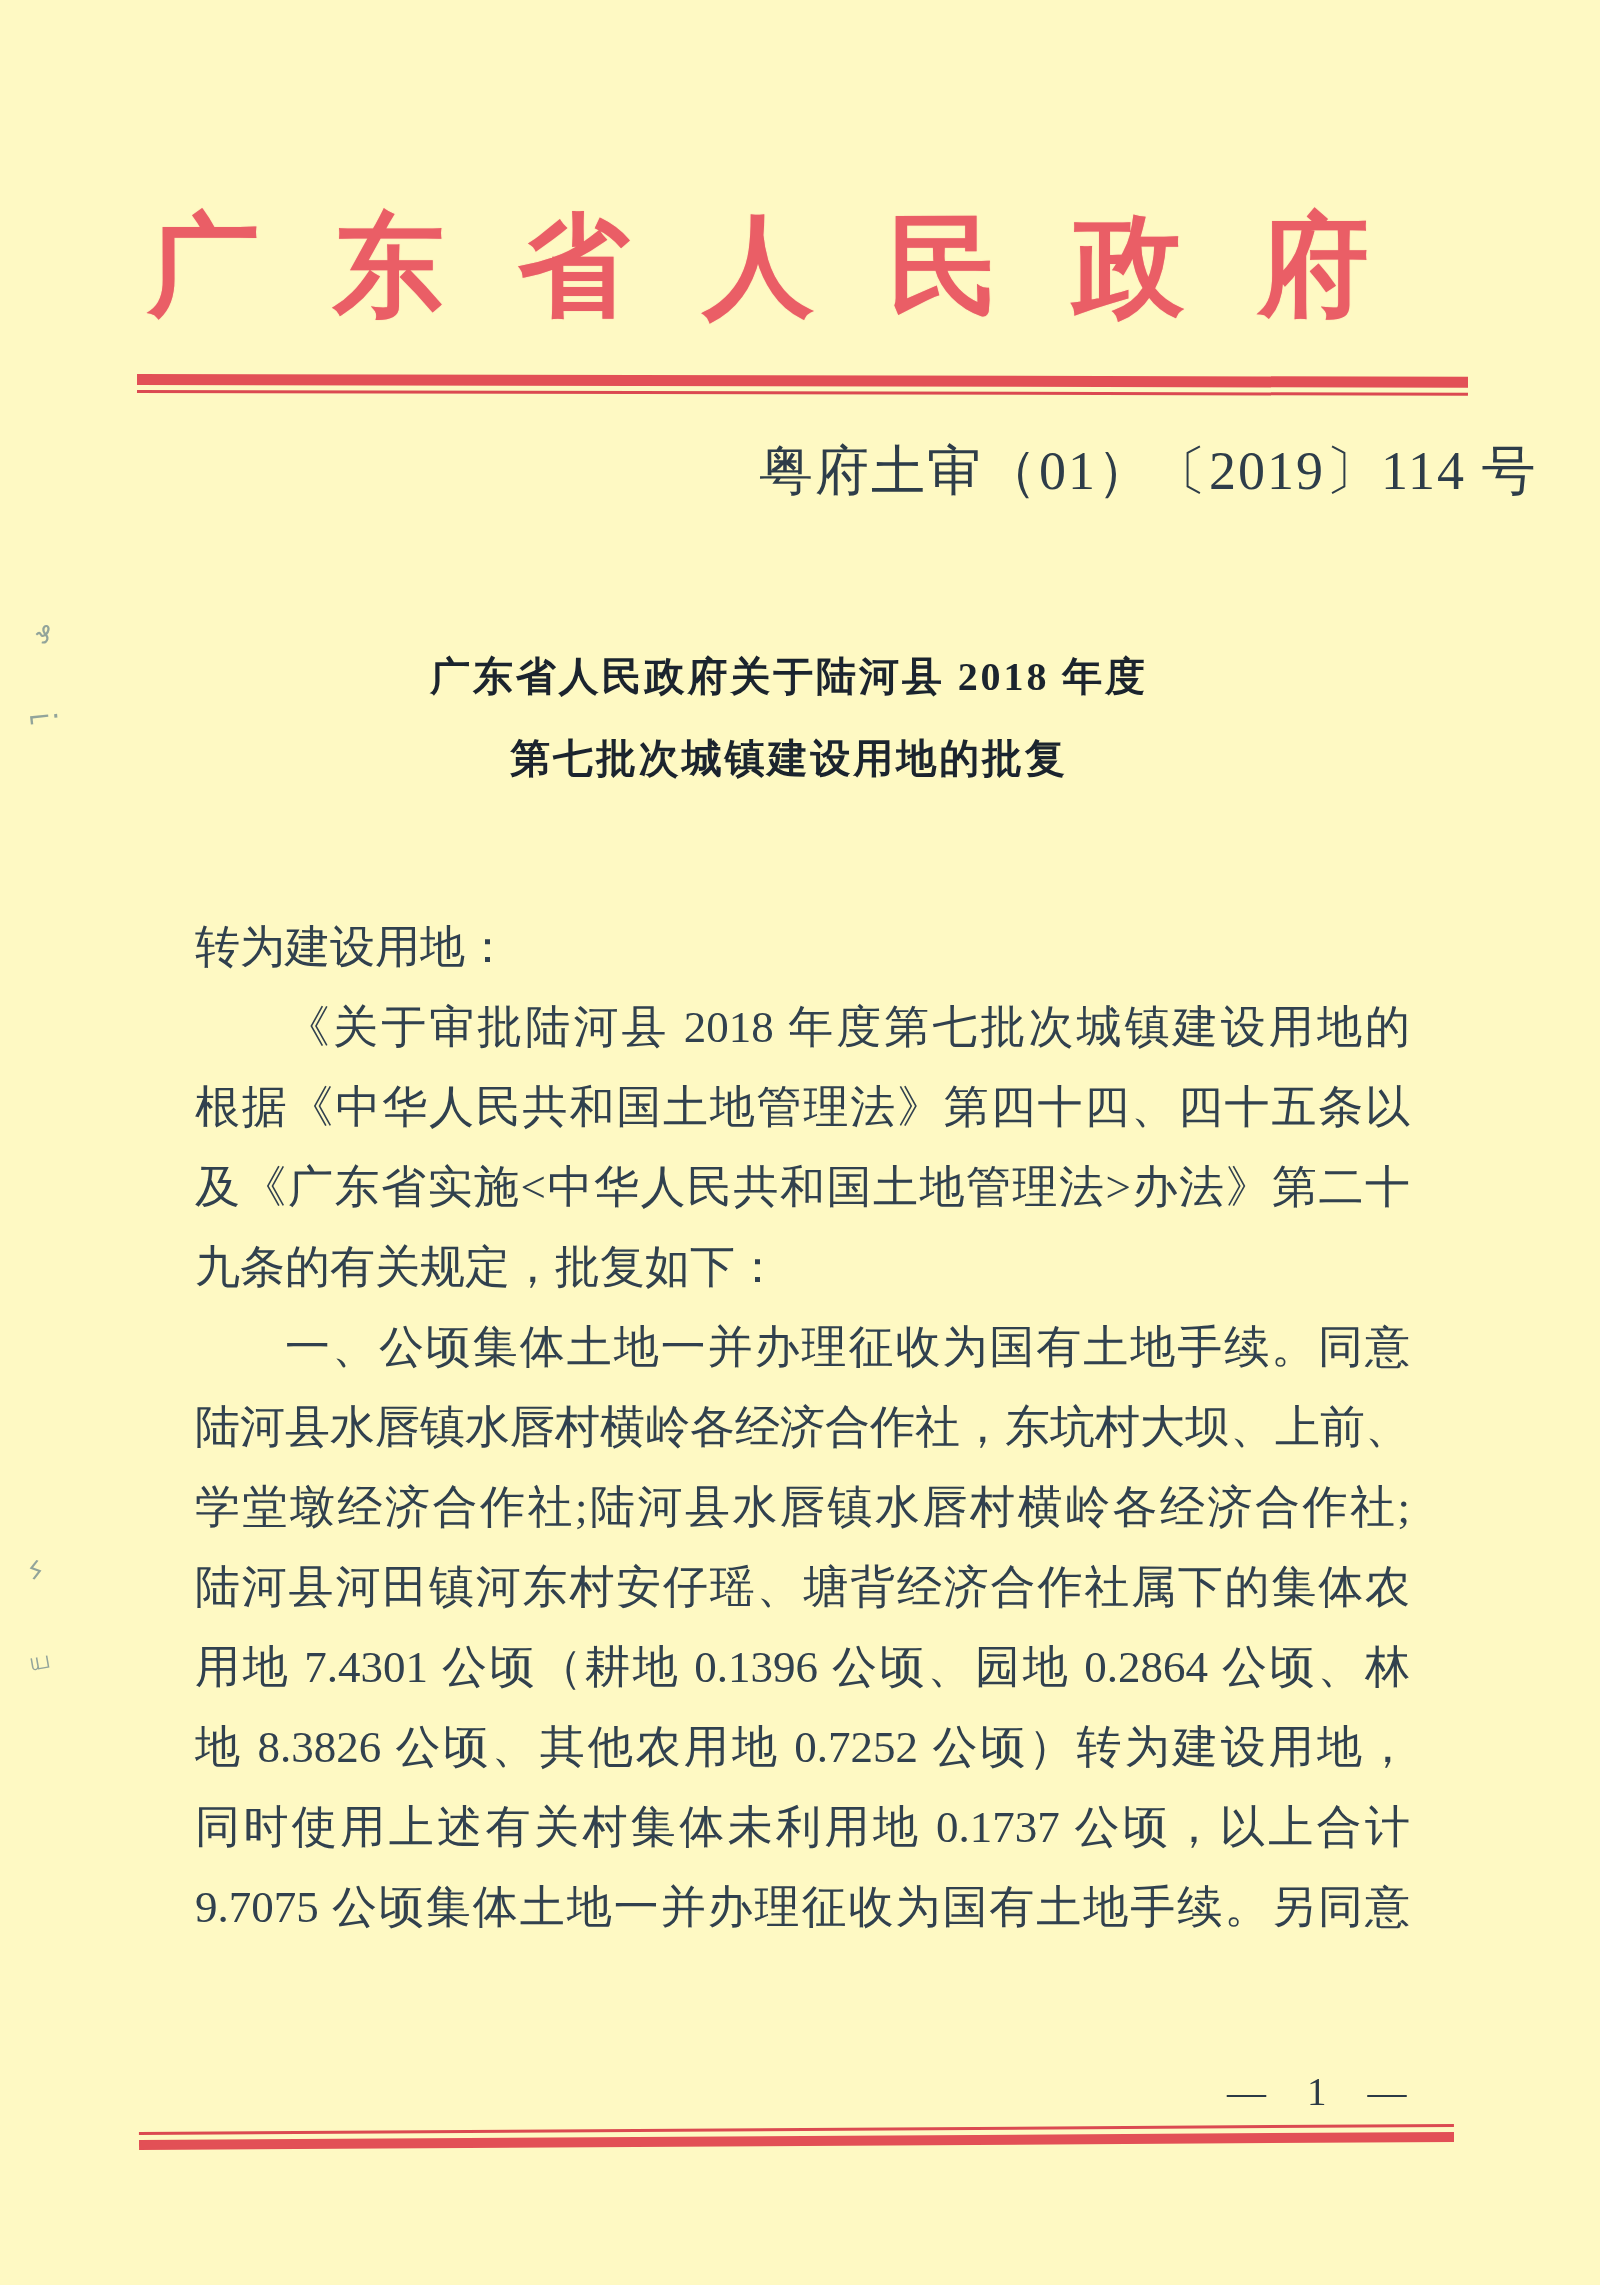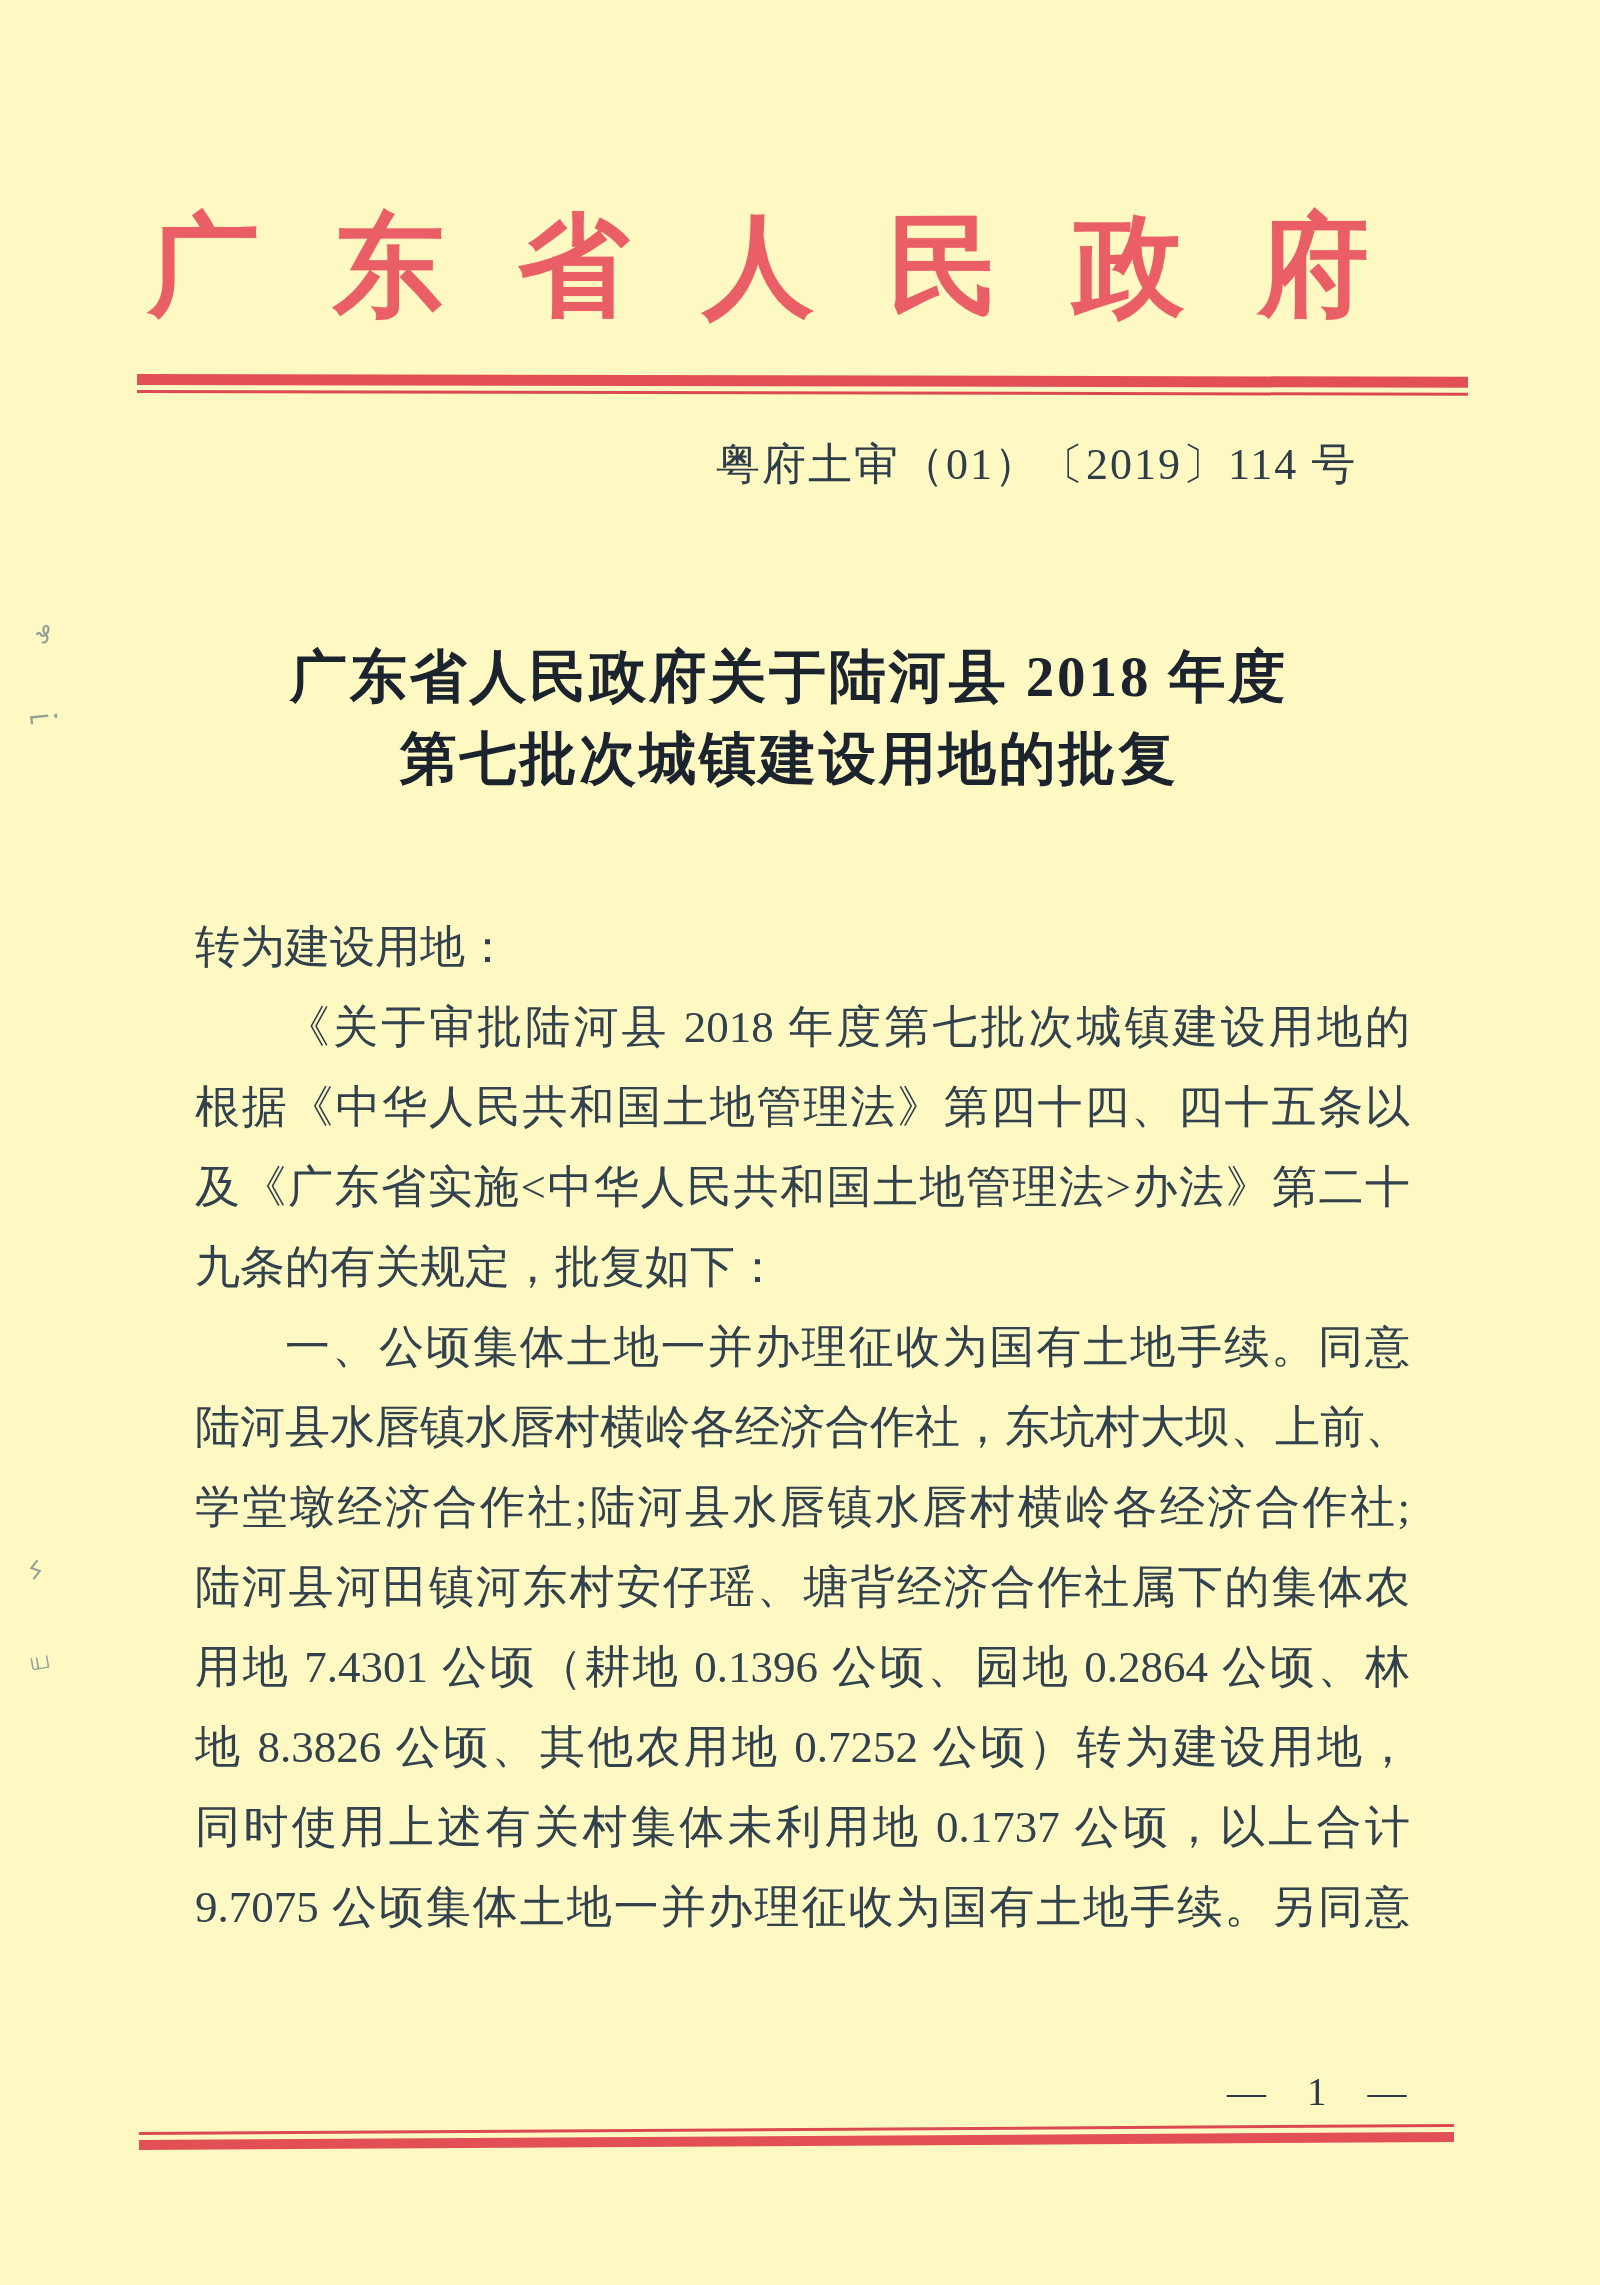--- a/index.html
+++ b/index.html
@@ -41,37 +41,37 @@
     transform: rotate(0.12deg);
     transform-origin: left center;
   }
   .rule-thick { height: 10.7px; background: #e25056; }
   .rule-thin  { height: 3.9px;  background: #db4a51; }
   .top-rules .rule-thin { margin-top: 4.9px; }
 
   
   .doc-number {
     position: absolute;
-    left: 716px;
+    left: 759px;
     top: 435px;
-    font-size: 44px;
+    font-size: 54px;
     letter-spacing: 2px;
     color: #2e3d49;
     white-space: nowrap;
   }
 
   
   .title {
     position: absolute;
     left: 0;
     top: 636px;
     width: 1578px;
     text-align: center;
     font-weight: 700;
-    font-size: 57px;
+    font-size: 40px;
     line-height: 82px;
     color: #1b242e;
     letter-spacing: 2.9px;
     font-family: Liberation Serif, serif;
   }
 
   
   .body-text {
     position: absolute;
     left: 195px;

